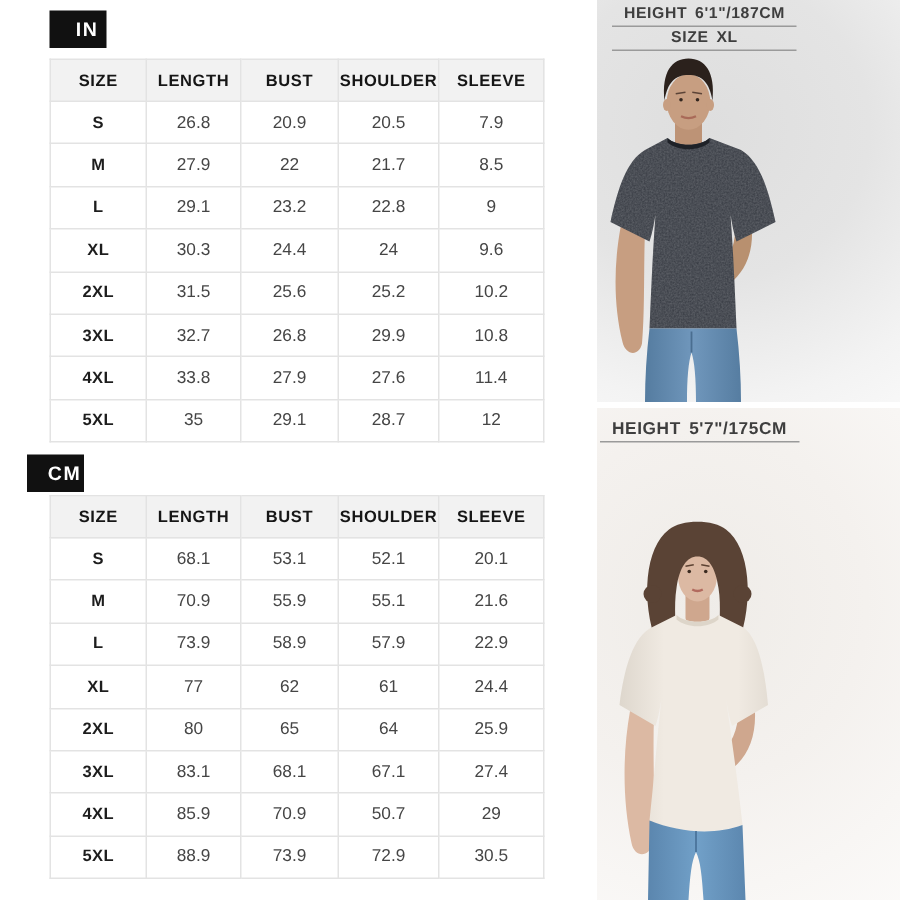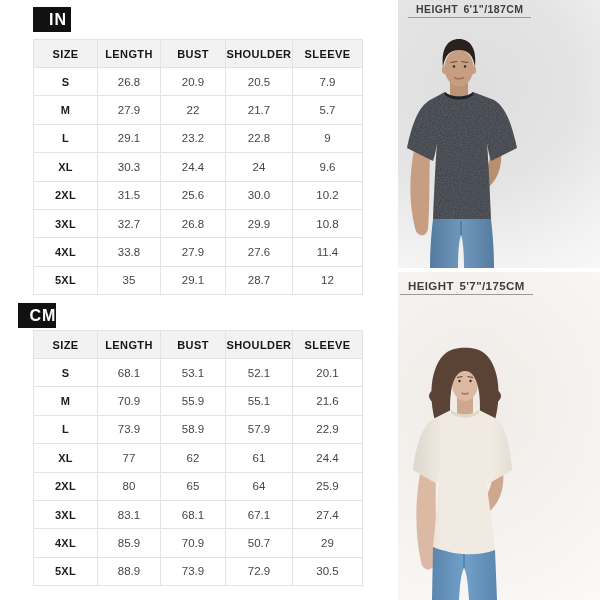--- a/index.html
+++ b/index.html
@@ -11,21 +11,21 @@
     font-family: "Liberation Sans", sans-serif;
     overflow: hidden;
   }
 
   
   .unit-badge {
     position: absolute;
     width: 38px; height: 25px;
     background: var(--badge-bg, #111);
     color: var(--badge-text, #fff);
-    font-size: 16px; font-weight: 700; letter-spacing: 1px;
+    font-size: 13px; font-weight: 700; letter-spacing: 1px;
     display: flex; align-items: center; justify-content: center; padding-left: 12px;
   }
   #badge-in { left: 33px; top: 7px; }
   #badge-cm { left: 18px; top: 303px; }
 
   
   .size-table {
     position: absolute;
     left: 33px;
     width: 329px;
@@ -124,41 +124,41 @@
           <td>26.8</td>
           <td>20.9</td>
           <td>20.5</td>
           <td>7.9</td>
         </tr>
         <tr>
           <td>M</td>
           <td>27.9</td>
           <td>22</td>
           <td>21.7</td>
-          <td>5.7</td>
+          <td>8.5</td>
         </tr>
         <tr>
           <td>L</td>
           <td>29.1</td>
           <td>23.2</td>
           <td>22.8</td>
           <td>9</td>
         </tr>
         <tr>
           <td>XL</td>
           <td>30.3</td>
           <td>24.4</td>
           <td>24</td>
           <td>9.6</td>
         </tr>
         <tr>
           <td>2XL</td>
           <td>31.5</td>
           <td>25.6</td>
-          <td>30.0</td>
+          <td>25.2</td>
           <td>10.2</td>
         </tr>
         <tr>
           <td>3XL</td>
           <td>32.7</td>
           <td>26.8</td>
           <td>29.9</td>
           <td>10.8</td>
         </tr>
         <tr>
@@ -253,20 +253,21 @@
           <td>73.9</td>
           <td>72.9</td>
           <td>30.5</td>
         </tr>
       </tbody>
   </table>
 
   <div class="photo" id="photo-male">
     <div class="model-info">
       <div class="info-line">HEIGHT 6'1"/187CM</div>
+      <div class="info-line">SIZE XL</div>
     </div>
     <svg class="figure" viewBox="0 0 202 268" width="202" height="268">
       <defs>
         <filter id="washM" x="-5%" y="-5%" width="110%" height="110%">
           <feTurbulence type="fractalNoise" baseFrequency="0.85" numOctaves="3" seed="7" result="n"></feTurbulence>
           <feColorMatrix in="n" type="matrix" values="0 0 0 0 1  0 0 0 0 1  0 0 0 0 1  0 0 0 0.55 0" result="w"></feColorMatrix>
           <feComposite in="w" in2="SourceGraphic" operator="in"></feComposite>
         </filter>
         <linearGradient id="jM" x1="0" y1="0" x2="1" y2="0">
           <stop offset="0" stop-color="#557ca0"></stop>

